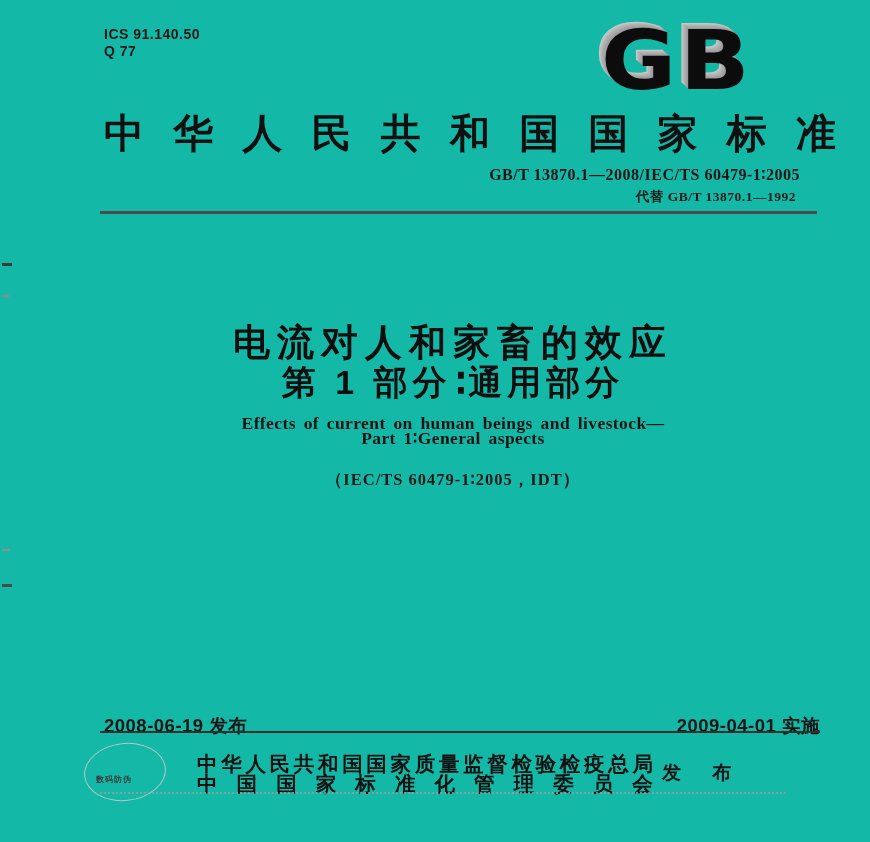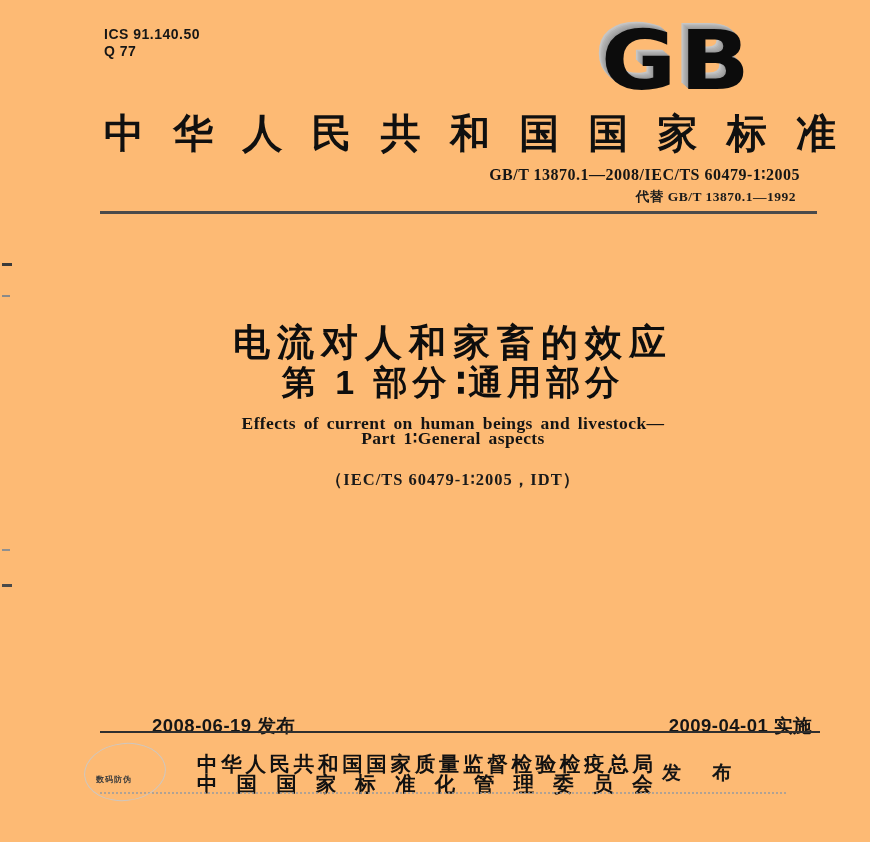--- a/index.html
+++ b/index.html
@@ -1,19 +1,19 @@
 <!DOCTYPE html>
 <html><head>
 <meta charset="utf-8">
 <style>
   html,body{margin:0;padding:0;background:#e8e8e8;}
   #page{
     position:relative;
     width:870px;height:842px;
-    background:#fdba74;
+    background:#14b8a6;
     overflow:hidden;
     font-family:"Liberation Sans",sans-serif;
     color:#161616;
   }
   
   .ics{
     position:absolute;left:104px;top:26px;
     font-size:14px;font-weight:bold;line-height:17px;
     letter-spacing:.5px;
   }
@@ -73,24 +73,24 @@
   .subject-en.l2{top:428px;}
   .idt-note{
     position:absolute;left:60px;top:469px;width:786px;text-align:center;
     font-family:"Liberation Serif","DejaVu Serif",serif;
     font-size:16.5px;font-weight:600;letter-spacing:1px;color:#1a1a1a;
     white-space:nowrap;
   }
   
   .issue-date{
     position:absolute;left:104px;top:713px;
-    font-size:18.5px;font-weight:bold;letter-spacing:.5px;white-space:nowrap;margin-left:48px;
+    font-size:18.5px;font-weight:bold;letter-spacing:.5px;white-space:nowrap;
   }
   .impl-date{
-    position:absolute;right:58px;top:713px;
+    position:absolute;right:50px;top:713px;
     font-size:18.5px;font-weight:bold;letter-spacing:.5px;white-space:nowrap;
   }
   .rule-dates{
     position:absolute;left:100px;top:731px;width:720px;height:2px;
     background:#2f2f2f;
   }
   
   .issuer{
     position:absolute;left:197px;width:456px;
     font-size:20.5px;font-weight:bold;color:#111;

